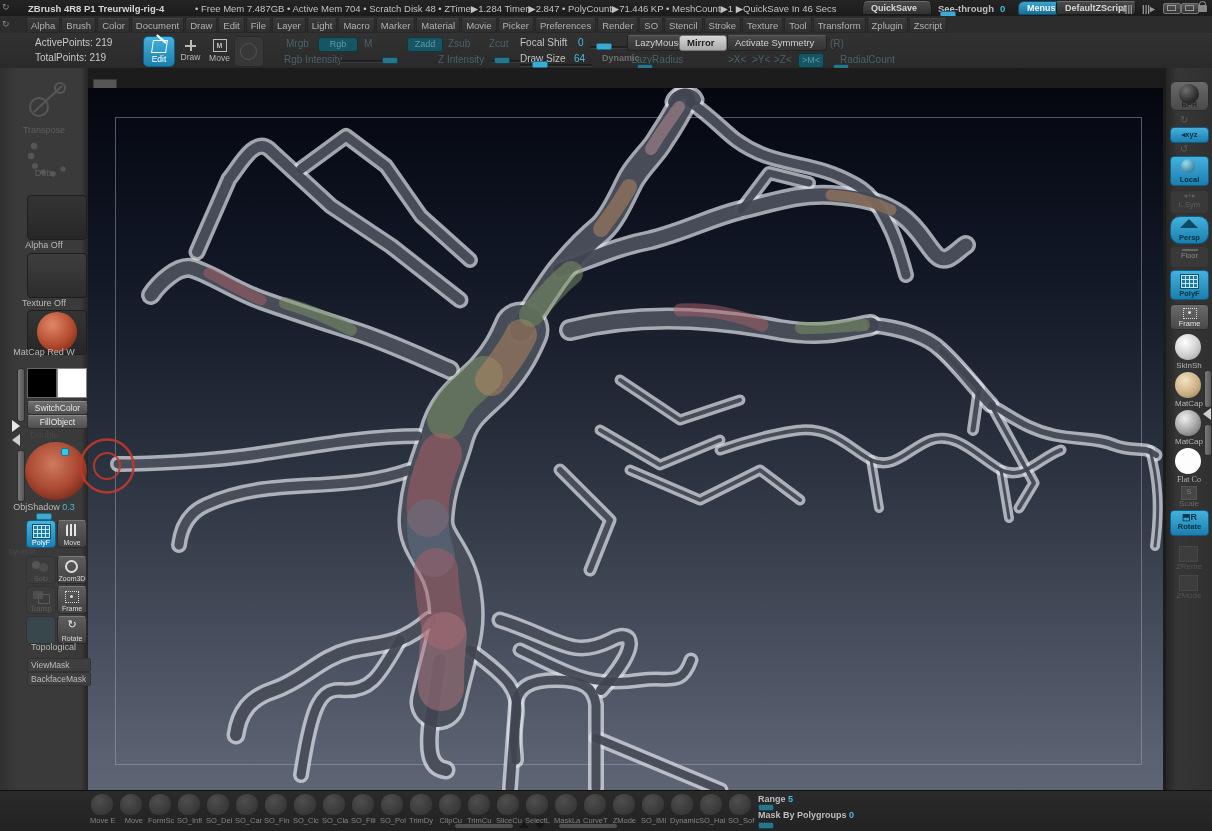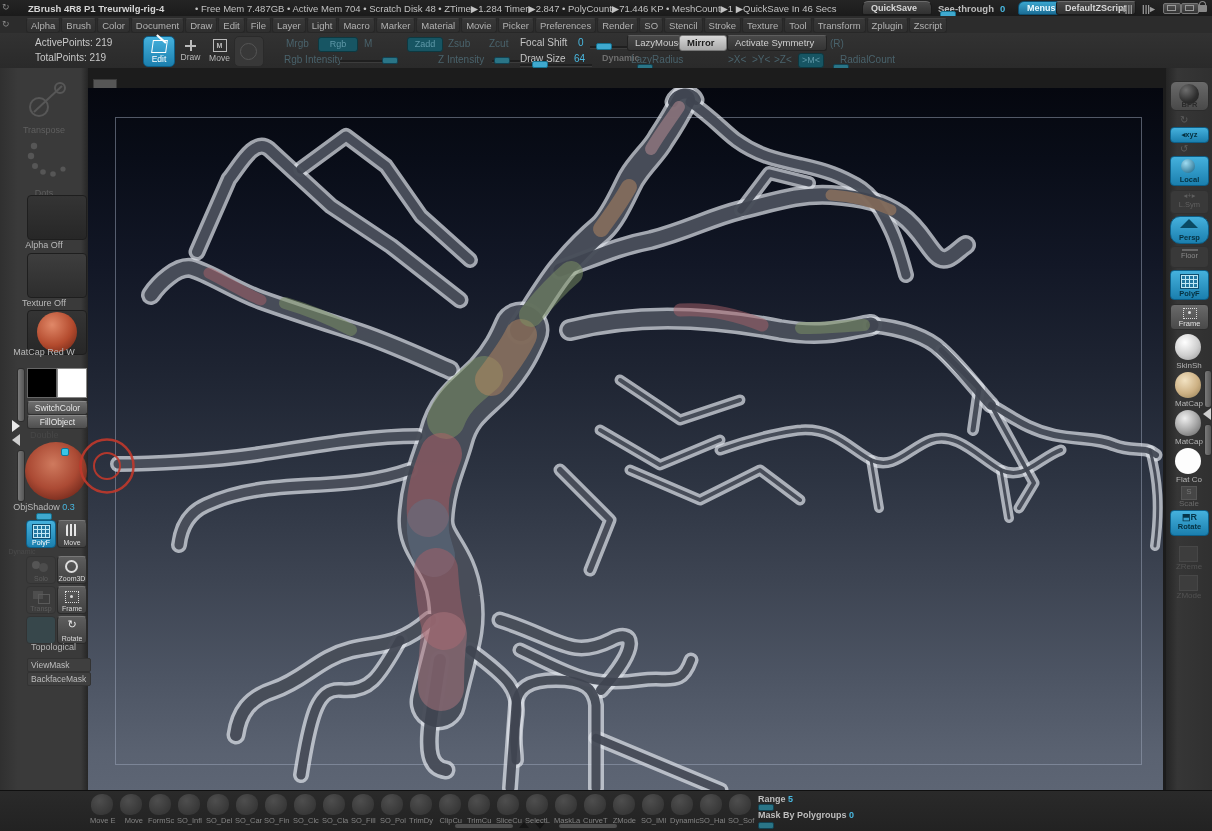--- a/index.html
+++ b/index.html
@@ -302,21 +302,21 @@
     <svg class="abs" style="left:26px;top:72px;" width="46" height="40">
       <g fill="#565656">
           <circle cx="8" cy="6" r="3.2"></circle>
           <circle cx="5" cy="16" r="3.2"></circle>
           <circle cx="9" cy="26" r="3"></circle>
           <circle cx="17" cy="32" r="2.8"></circle>
           <circle cx="27" cy="34" r="2.8"></circle>
           <circle cx="37" cy="29" r="2.6"></circle>
         </g>
     </svg>
-    <div class="tray-lbl glabel" style="top:100px;margin-top:20px;">Dots</div>
+    <div class="tray-lbl glabel" style="top:100px;">Dots</div>
 
     <div class="thumb" style="top:127px;"></div>
     <div class="tray-lbl" style="top:172px;">Alpha Off</div>
     <div class="thumb" style="top:185px;background:linear-gradient(#3e3e3e,#2d2d2d);"></div>
     <div class="tray-lbl" style="top:230px;">Texture Off</div>
     <div class="thumb" style="top:242px;overflow:hidden;">
       <div class="abs sphere" style="left:9px;top:1px;width:40px;height:40px;background:radial-gradient(circle at 38% 32%,#e08868,#b44b2e 55%,#5f1f12);"></div>
     </div>
     <div class="tray-lbl" style="top:279px;">MatCap Red W</div>
 
@@ -411,21 +411,21 @@
       <div>Frame</div>
     </div>
 
     <div class="rsphere" style="top:266px;background:radial-gradient(circle at 38% 32%,#ffffff,#cfcfcf 55%,#949494);"></div>
     <div class="tray-lbl" style="top:293px;">SkinSh</div>
     <div class="rsphere" style="top:304px;background:radial-gradient(circle at 38% 32%,#f2e2c2,#cdb184 55%,#8f7b52);"></div>
     <div class="tray-lbl" style="top:331px;">MatCap</div>
     <div class="rsphere" style="top:342px;background:radial-gradient(circle at 38% 32%,#efefef,#a9a9a9 50%,#5d5d5d);"></div>
     <div class="tray-lbl" style="top:369px;">MatCap</div>
     <div class="rsphere" style="top:380px;background:#fdfdfd;"></div>
-    <div class="tray-lbl" style="top:407px;">Flat Co</div>
+    <div class="tray-lbl" style="top:407px;font-family:Liberation Serif, serif;">Flat Co</div>
 
     <div class="abs" style="left:15px;top:418px;width:14px;height:12px;background:#464646;border:1px solid #555;color:#777;font-size:8px;text-align:center;">S</div>
     <div class="tray-lbl" style="top:431px;color:#6a6a6a;">Scale</div>
     <div class="rbtn blue" style="top:442px;height:24px;">
       <div style="margin-top:1px;font-size:9px;color:#06364a;font-weight:bold;">⬒R</div>
       <div>Rotate</div>
     </div>
 
     <div class="cube" style="top:478px;"></div>
     <div class="tray-lbl" style="top:494px;color:#525252;">ZReme</div>

